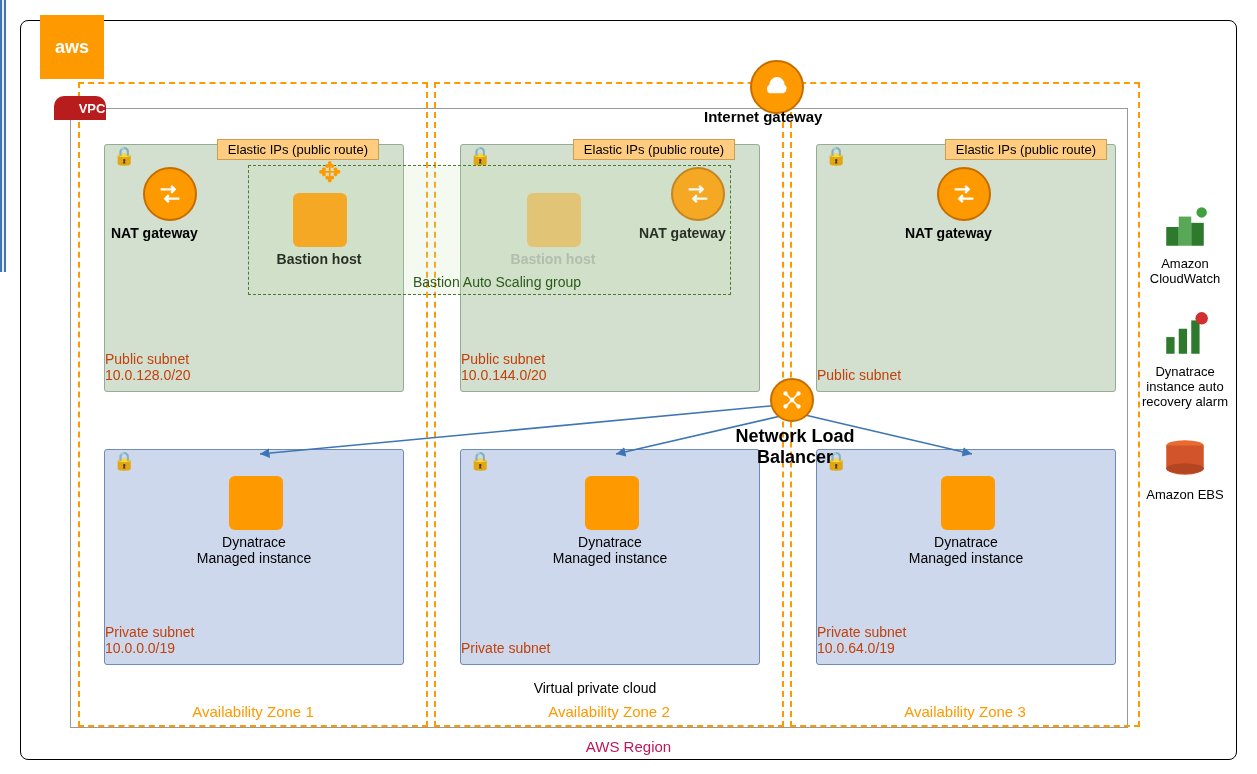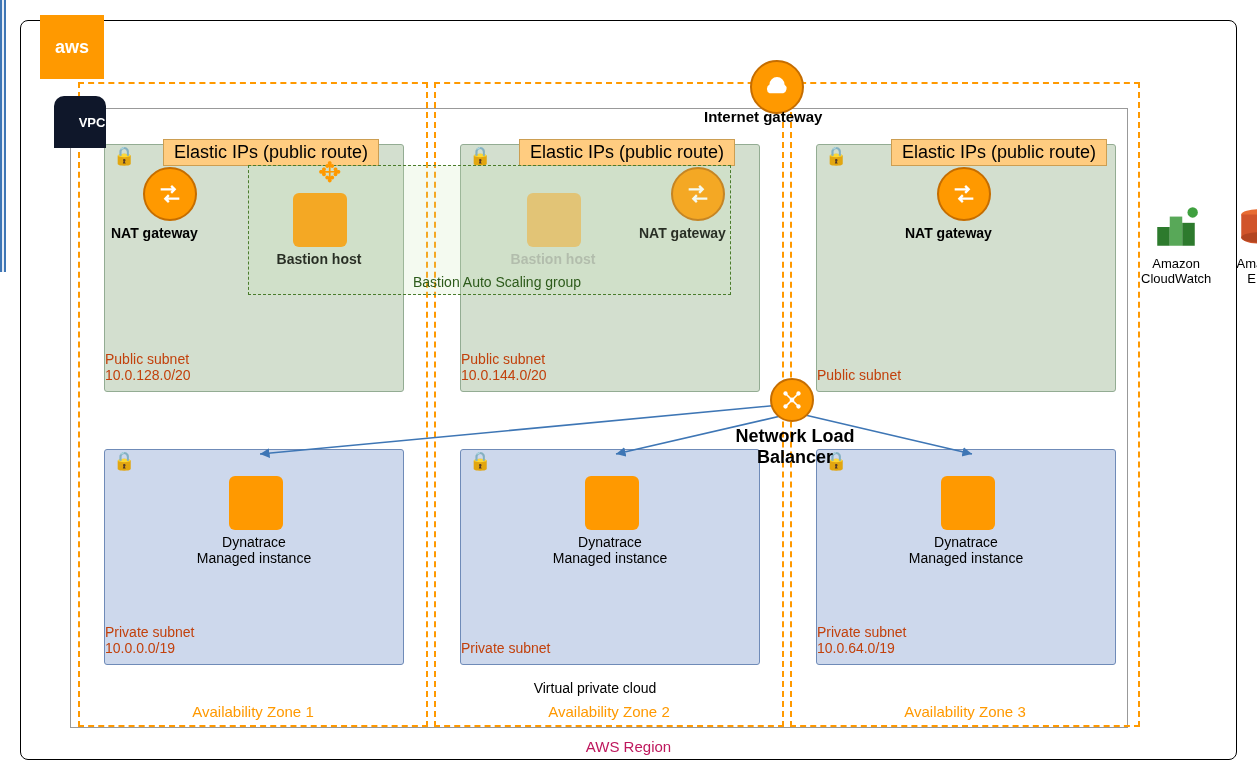--- a/index.html
+++ b/index.html
@@ -34,22 +34,22 @@
   }
   .vpc-box {
     position: absolute;
     left: 70px; top: 108px;
     width: 1058px; height: 620px;
     border: 1px solid #999;
   }
   .vpc-badge {
     position: absolute;
     left: 54px; top: 96px;
-    width: 52px; height: 52px;
-    background: #0f172a;
+    width: 52px; height: 24px;
+    background: #b91c1c;
     border-radius: 10px 10px 0 0;
     color: #fff; font-size: 13px; font-weight: bold;
     display: flex; align-items: center; justify-content: center;
     z-index: 40;
     padding-left: 24px;
   }
   .vpc-labels {
     position: absolute;
     left: 465px; top: 680px;
     text-align: center; font-size: 14px; width: 260px;
@@ -73,21 +73,21 @@
     border: 1px solid #6b8ea8;
     border-radius: 3px;
   }
   .subnet.public { top: 60px; height: 248px; background: #d3dfcf; border-color: #93ac93; }
   .subnet.private { top: 365px; height: 216px; background: #cdd8ec; border-color: #6f8bb8; }
   .subnet-header {
     position: absolute;
     top: -6px; right: 24px;
     background: #ffcc80;
     border: 1px solid #cc9e52;
-    font-size: 18px; color: #000;
+    font-size: 13px; color: #000;
     padding: 2px 10px;
   }
   .az3 .subnet-header { right: 8px; }
   .lock {
     position: absolute; top: 0px; left: 8px;
     color: #e9a84a; font-size: 18px;
   }
   .subnet-text {
     position: absolute; bottom: 8px; left: 50%; transform: translateX(-50%);
     text-align: left; font-size: 14px; color: #c2410c; width: 100%;
@@ -138,21 +138,21 @@
   }
   .igw-label { position: absolute; left: 704px; top: 108px; font-size: 15px; font-weight: bold; z-index:60; }
   .nlb {
     position: absolute; left: 770px; top: 378px;
     width: 44px; height: 44px; z-index: 60;
   }
   .nlb-label { position: absolute; left: 735px; top: 426px; font-size: 18px; font-weight: bold; text-align:center; width:120px; z-index:60; }
   .vline { width: 6px; border-left: 2px solid #3e76b5; border-right: 2px solid #3e76b5; background: #e7edf6; }
   .sidebar {
     position: absolute; right: 28px; top: 202px;
-    width: 88px; display: flex; flex-direction: row; gap: 24px; align-items: center;
+    width: 88px; display: flex; flex-direction: column; gap: 24px; align-items: center;
   }
   .side-item { display:flex; flex-direction:column; align-items:center; text-align:center; font-size:13px; gap:4px; }
   .side-icon { width: 50px; height: 50px; }
   svg.connector { position: absolute; left:0; top:0; width:1257px; height:774px; z-index: 10; pointer-events:none; }
 </style>
 </head>
 <body>
 
 <div class="region-box">
   <div class="region-label">AWS Region</div>
@@ -318,20 +318,33 @@
             <circle cx="40" cy="10" r="5" fill="#3fa03f"></circle>
           </g>
         </svg>
     </div>
     <div>Amazon CloudWatch</div>
   </div>
   <div class="side-item">
     <div class="side-icon">
       <svg viewBox="0 0 48 48" width="50" height="50">
           <g>
+            <rect x="6" y="26" width="8" height="16" fill="#2d7a2d"></rect>
+            <rect x="18" y="18" width="8" height="24" fill="#2d7a2d"></rect>
+            <rect x="30" y="10" width="8" height="32" fill="#2d7a2d"></rect>
+            <circle cx="40" cy="8" r="6" fill="#d03030"></circle>
+          </g>
+        </svg>
+    </div>
+    <div>Dynatrace instance auto recovery alarm</div>
+  </div>
+  <div class="side-item">
+    <div class="side-icon">
+      <svg viewBox="0 0 48 48" width="50" height="50">
+          <g>
             <ellipse cx="24" cy="12" rx="18" ry="5" fill="#e86c32"></ellipse>
             <path d="M6 12v22c0 3 8 6 18 6s18-3 18-6V12" fill="#d1542a"></path>
             <ellipse cx="24" cy="34" rx="18" ry="5" fill="#b34521"></ellipse>
           </g>
         </svg>
     </div>
     <div>Amazon EBS</div>
   </div>
 </div>
 

